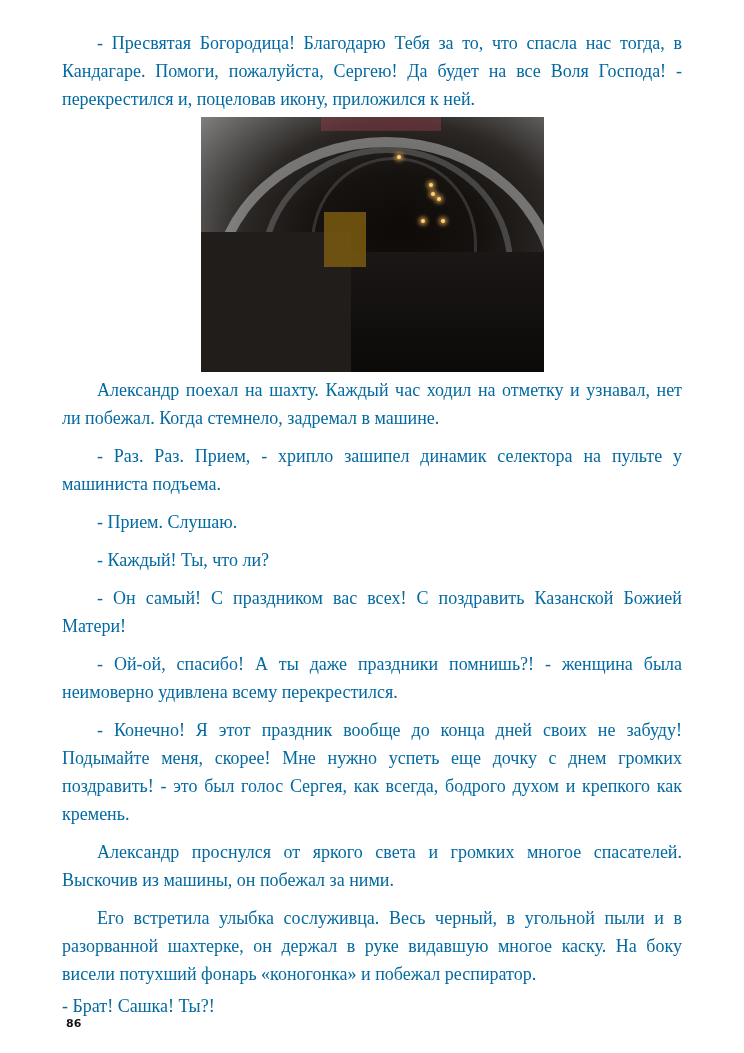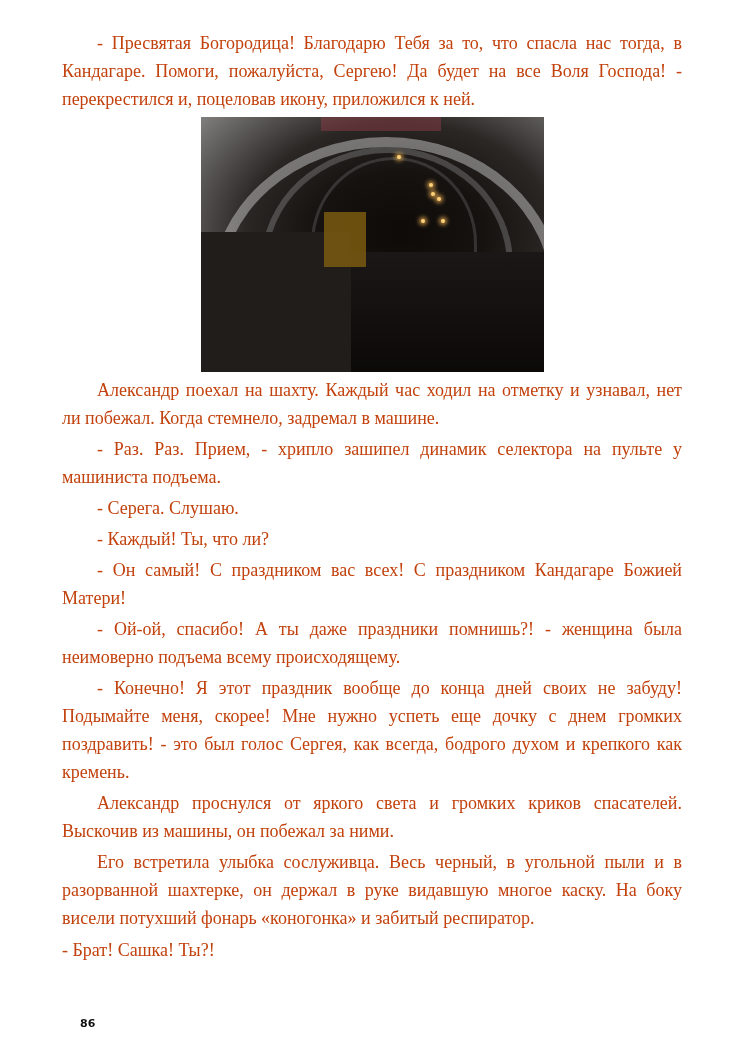--- a/index.html
+++ b/index.html
@@ -1,40 +1,40 @@
 <!DOCTYPE html>
 <html><head>
 <meta charset="utf-8">
 <style>
   html, body { margin: 0; padding: 0; background: #ffffff; }
   body { width: 744px; height: 1053px; position: relative; overflow: hidden; }
   .page {
     position: absolute; left: 62px; top: 29px; width: 620px;
     font-family: "Liberation Serif", "DejaVu Serif", serif;
-    font-size: 18px; line-height: 28px; color: #c2410c;
+    font-size: 18px; line-height: 28px; color: #0369a1;
   }
   .p { margin: 0; text-align: justify; text-indent: 35px; }
-  .p + .p { margin-top: 3px; }
+  .p + .p { margin-top: 10px; }
   .p.noindent { text-indent: 0; margin-top: 4px; }
   .figure {
     width: 343px; height: 255px; margin: 4px auto 4px auto; position: relative;
     background: radial-gradient(ellipse at 58% 45%, #0d0a08 0%, #151210 30%, #2a2725 55%, #5a5856 75%, #8a8886 95%);
     overflow: hidden;
   }
   .figure .arch { position: absolute; border-radius: 50% 50% 0 0; border: 10px solid rgba(200,200,200,0.35); border-bottom: none; }
   .figure .arch.a1 { left: 10px; top: 20px; width: 330px; height: 300px; border-color: rgba(220,220,220,0.45); }
   .figure .arch.a2 { left: 60px; top: 30px; width: 240px; height: 230px; border-width: 6px; border-color: rgba(180,180,180,0.30); }
   .figure .arch.a3 { left: 110px; top: 40px; width: 160px; height: 170px; border-width: 3px; border-color: rgba(150,150,150,0.25); }
   .figure .floor { position: absolute; left: 0; bottom: 0; width: 100%; height: 120px; background: linear-gradient(#1a1716, #0c0a09); }
   .figure .block { position: absolute; left: 0; top: 115px; width: 150px; height: 140px; background: #201d1b; }
   .figure .yellow { position: absolute; left: 123px; top: 95px; width: 42px; height: 55px; background: #7a5a10; opacity: 0.85; }
   .figure .light { position: absolute; width: 4px; height: 4px; border-radius: 50%; background: #ffd27a; box-shadow: 0 0 4px 2px rgba(255,190,90,0.7); }
   .figure .pink { position: absolute; left: 120px; top: 0; width: 120px; height: 14px; background: rgba(140,60,70,0.5); }
   .page-number {
-    position: absolute; left: 80px; top: 1017px;
+    position: absolute; left: 66px; top: 1017px;
     font-family: "DejaVu Sans", sans-serif; font-size: 11px; font-weight: bold; color: #111;
   }
 </style>
 </head>
 <body>
 
 <div class="page">
   <p class="p">- Пресвятая Богородица! Благодарю Тебя за то, что спасла нас тогда, в Кандагаре. Помоги, пожалуйста, Сергею! Да будет на все Воля Господа! - перекрестился и, поцеловав икону, приложился к ней.</p>
 
   <div class="figure" title="Шахтный тоннель">
@@ -48,23 +48,23 @@
     <span class="light" style="left:196px;top:38px;"></span>
     <span class="light" style="left:228px;top:66px;"></span>
     <span class="light" style="left:230px;top:75px;"></span>
     <span class="light" style="left:236px;top:80px;"></span>
     <span class="light" style="left:220px;top:102px;"></span>
     <span class="light" style="left:240px;top:102px;"></span>
   </div>
 
   <p class="p">Александр поехал на шахту. Каждый час ходил на отметку и узнавал, нет ли побежал. Когда стемнело, задремал в машине.</p>
   <p class="p">- Раз. Раз. Прием, - хрипло зашипел динамик селектора на пульте у машиниста подъема.</p>
-  <p class="p">- Серега. Слушаю.</p>
+  <p class="p">- Прием. Слушаю.</p>
   <p class="p">- Каждый! Ты, что ли?</p>
-  <p class="p">- Он самый! С праздником вас всех! С праздником Кандагаре Божией Матери!</p>
-  <p class="p">- Ой-ой, спасибо! А ты даже праздники помнишь?! - женщина была неимоверно подъема всему происходящему.</p>
+  <p class="p">- Он самый! С праздником вас всех! С поздравить Казанской Божией Матери!</p>
+  <p class="p">- Ой-ой, спасибо! А ты даже праздники помнишь?! - женщина была неимоверно удивлена всему перекрестился.</p>
   <p class="p">- Конечно! Я этот праздник вообще до конца дней своих не забуду! Подымайте меня, скорее! Мне нужно успеть еще дочку с днем громких поздравить! - это был голос Сергея, как всегда, бодрого духом и крепкого как кремень.</p>
-  <p class="p">Александр проснулся от яркого света и громких криков спасателей. Выскочив из машины, он побежал за ними.</p>
-  <p class="p">Его встретила улыбка сослуживца. Весь черный, в угольной пыли и в разорванной шахтерке, он держал в руке видавшую многое каску. На боку висели потухший фонарь «коногонка» и забитый респиратор.</p>
+  <p class="p">Александр проснулся от яркого света и громких многое спасателей. Выскочив из машины, он побежал за ними.</p>
+  <p class="p">Его встретила улыбка сослуживца. Весь черный, в угольной пыли и в разорванной шахтерке, он держал в руке видавшую многое каску. На боку висели потухший фонарь «коногонка» и побежал респиратор.</p>
   <p class="p noindent">- Брат! Сашка! Ты?!</p>
 </div>
 
 <div class="page-number">86</div>
 
 </body></html>

